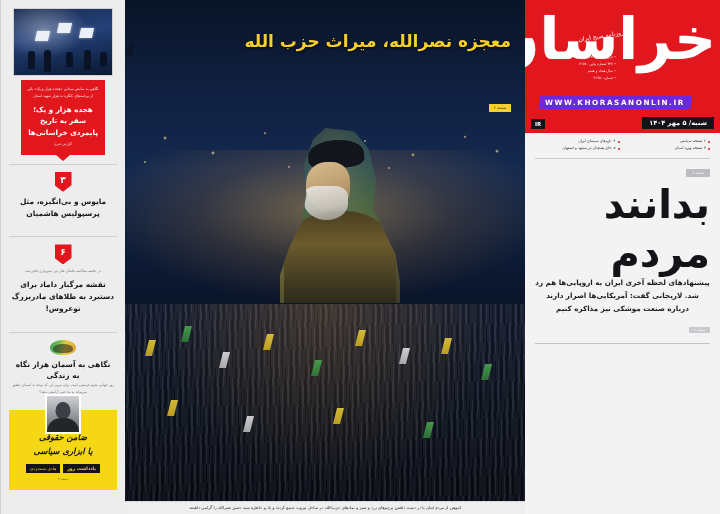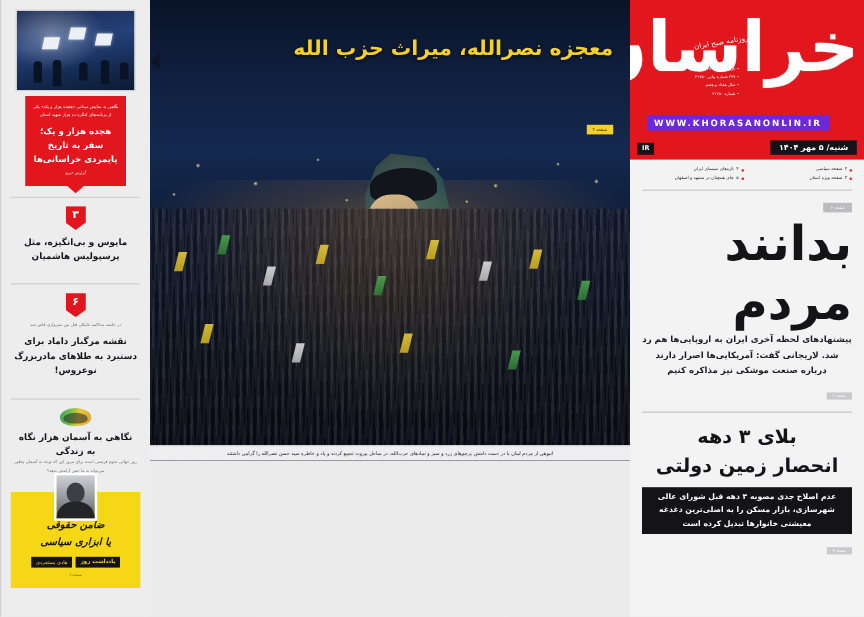--- a/index.html
+++ b/index.html
@@ -143,21 +143,21 @@
     background: #141418; color: #f5d716;
     font-size: 4.2px; padding: 2px 4px;
   }
   .sb-yellow .small {
     font-size: 3px; color: #6b6214; margin-top: 4px; letter-spacing: .4px;
   }
 
   
   .center {
     position: absolute; top: 0; left: 125px;
-    width: 400px; height: 384px;
+    width: 400px; height: 514px;
     background: #0c4a6e;
     overflow: hidden;
   }
   .night-sky {
     position: absolute; inset: 0;
     background:
       linear-gradient(180deg, #0a1428 0%, #102041 18%, #14294f 33%, #0d1b36 50%, #070d1c 70%, #05070f 100%);
   }
   .skyline {
     position: absolute; top: 120px; left: 0; right: 0; height: 60px;
@@ -513,23 +513,15 @@
       <div class="lead-h">بدانند</div>
       <div class="lead-h">مردم</div>
       <div class="lead-body">پیشنهادهای لحظه آخری ایران به اروپایی‌ها هم رد شد. لاریجانی گفت: آمریکایی‌ها اصرار دارند درباره صنعت موشکی نیز مذاکره کنیم</div>
       <div style="text-align:right">
         <span class="lead-page">صفحه ۲</span>
       </div>
     </div>
 
     <div class="sep-rule"></div>
 
-    <div class="second">
-      <div class="second-h">بلای ۳ دهه</div>
-      <div class="second-h">انحصار زمین دولتی</div>
-      <div class="second-sub">عدم اصلاح جدی مصوبه ۳ دهه قبل شورای عالی شهرسازی، بازار مسکن را به اصلی‌ترین دغدغه معیشتی خانوارها تبدیل کرده است</div>
-      <div style="text-align:right">
-        <span class="second-page">صفحه ۴</span>
-      </div>
-    </div>
 
   </div>
 </div>
 
 </body></html>

